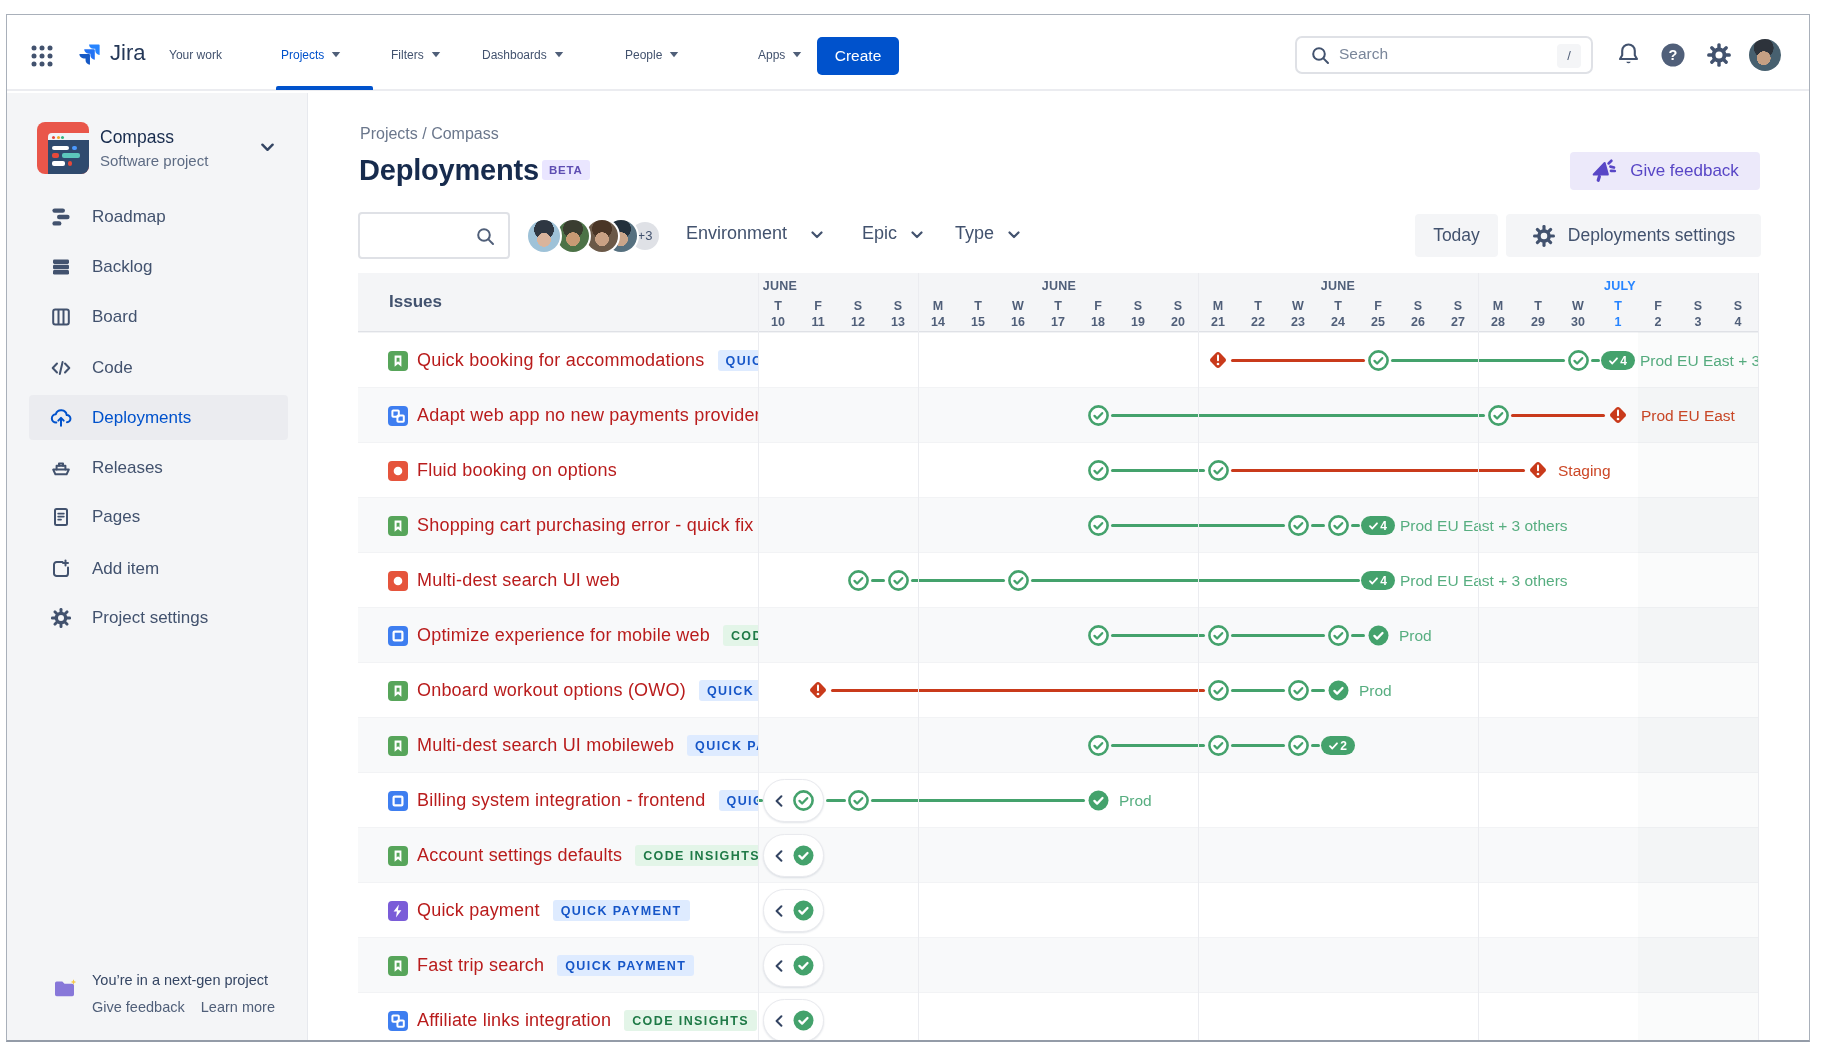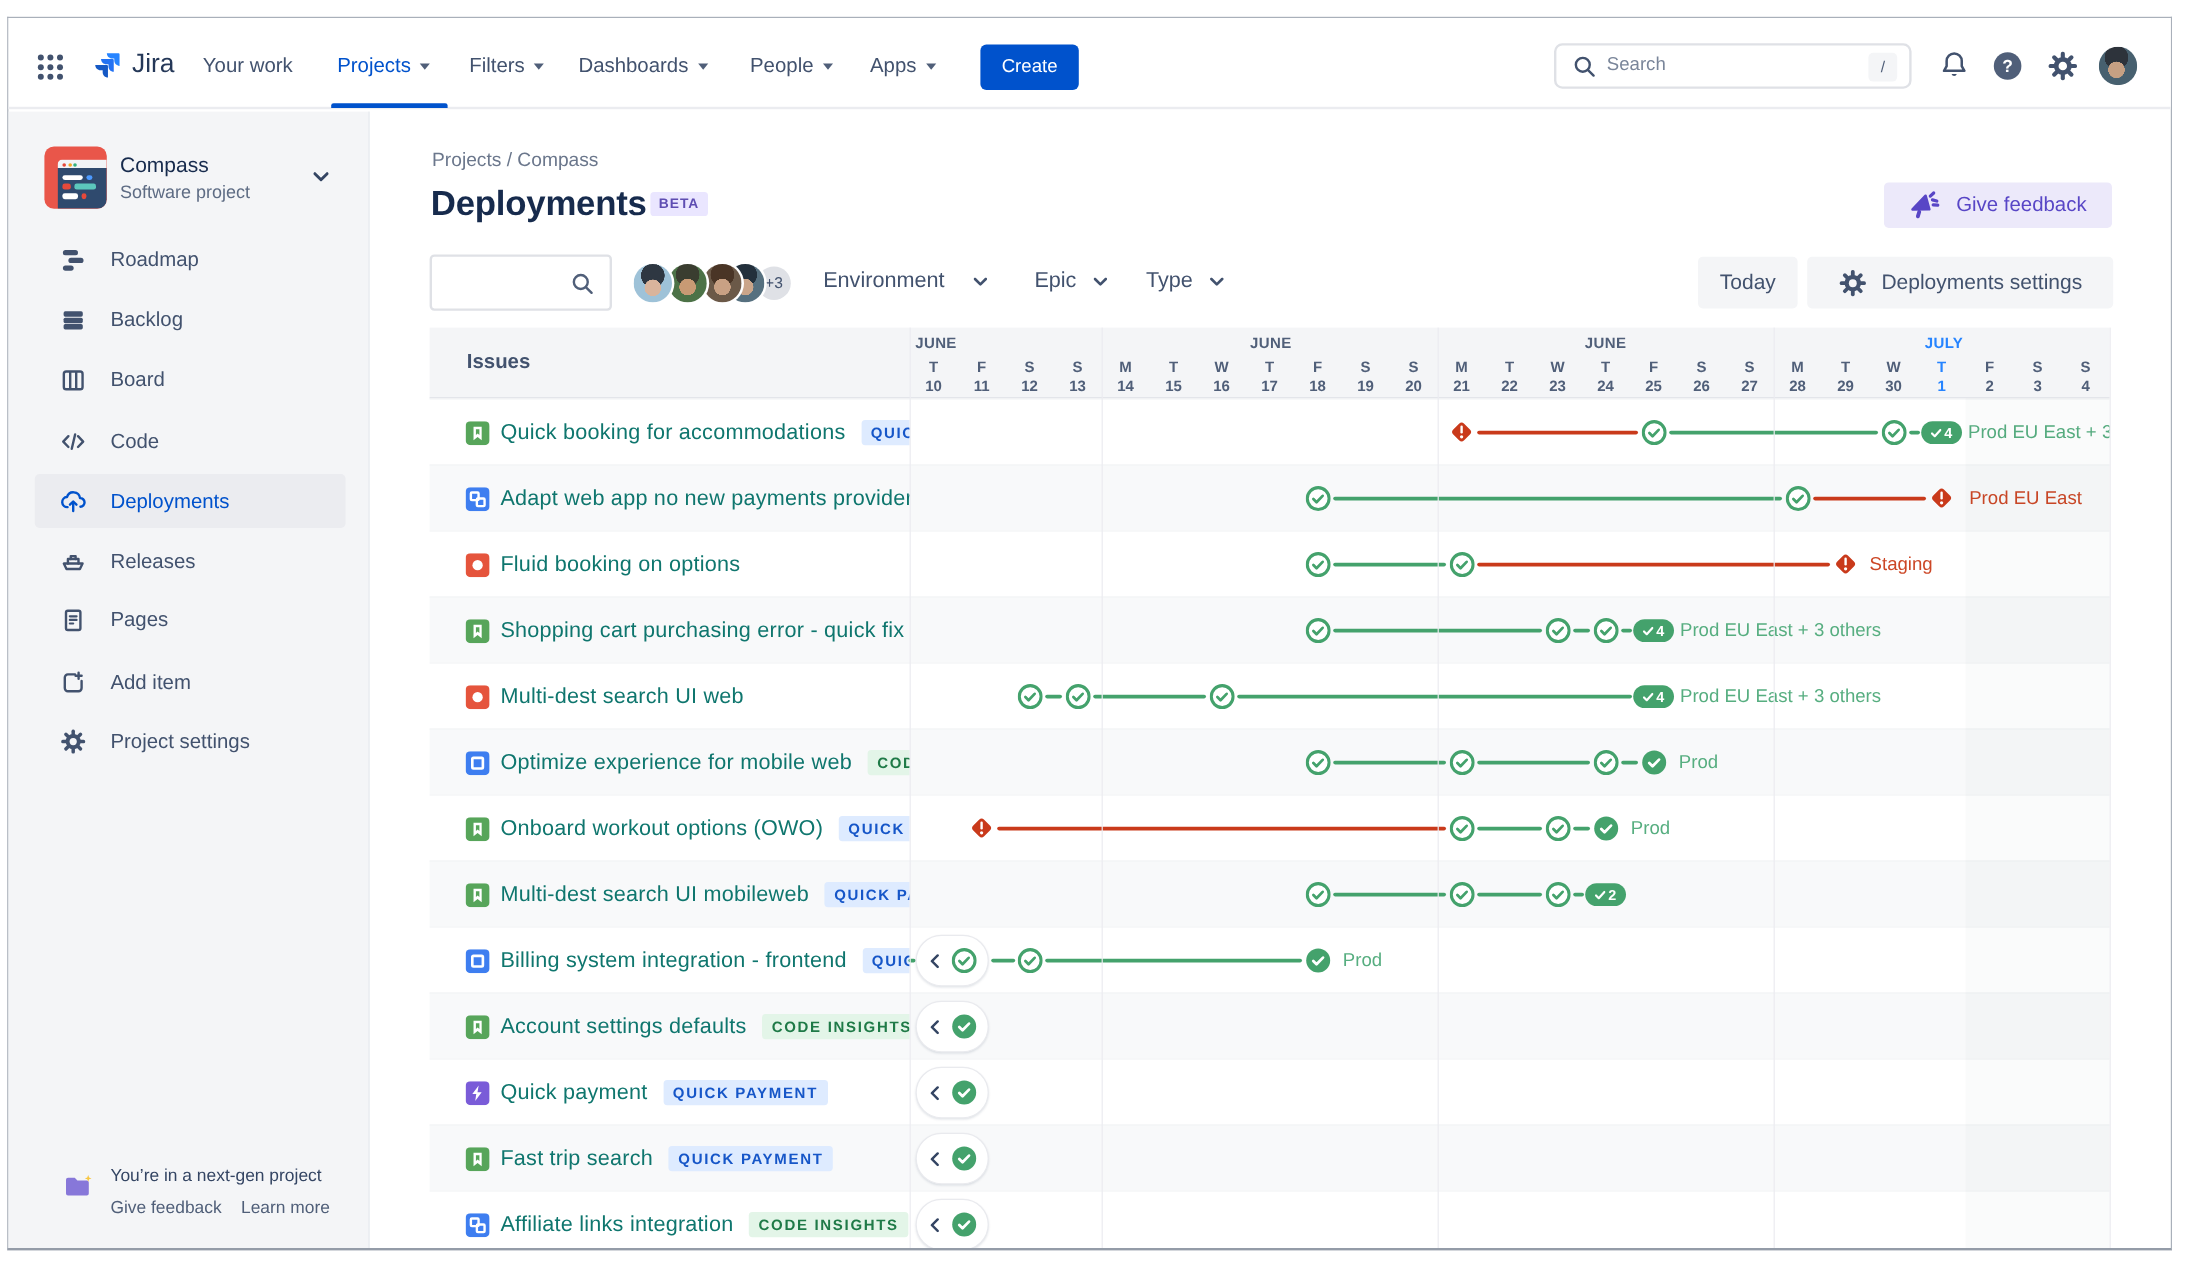--- a/index.html
+++ b/index.html
@@ -1,20 +1,20 @@
 <!DOCTYPE html>
 <html><head><meta charset="utf-8">
 <style>
 *{margin:0;padding:0;box-sizing:border-box}
 html,body{width:1824px;height:1054px;background:#fff;font-family:"Liberation Sans",sans-serif;overflow:hidden}
 #page{position:absolute;left:6px;top:14px;width:1804px;height:1028px;background:#fff;border:1px solid #a9b0ba;border-bottom:2px solid #949ca8;overflow:hidden}
 .abs{position:absolute}
 
 #nav{position:absolute;left:0;top:0;width:100%;height:76px;background:#fff;border-bottom:2px solid #ebecf0;z-index:30}
-.nitem{position:absolute;top:0;height:74px;line-height:80px;font-size:17px;font-weight:500;color:#42526E;white-space:nowrap}
+.nitem{position:absolute;top:0;height:74px;line-height:80px;font-size:12px;font-weight:500;color:#42526E;white-space:nowrap}
 .nitem .car{display:inline-block;margin-left:7px;vertical-align:1px}
 #nav .blue{color:#0052CC}
 #punder{position:absolute;left:269px;top:71px;width:97px;height:4px;background:#0052CC;border-radius:2px 2px 0 0}
 #createbtn{position:absolute;left:810px;top:22px;width:82px;height:38px;background:#0052CC;color:#fff;border-radius:5px;font-size:15.5px;font-weight:500;text-align:center;line-height:38px}
 #nsearch{position:absolute;left:1288px;top:21px;width:298px;height:38px;border:2px solid #dfe1e6;border-radius:7px;background:#fff}
 #nsearch .ph{position:absolute;left:42px;top:7px;font-size:15.5px;color:#7A869A}
 #nsearch .slash{position:absolute;right:10px;top:6px;width:24px;height:24px;background:#f4f5f7;border-radius:4px;color:#505F79;font-size:13px;text-align:center;line-height:24px}
 
 #side{position:absolute;left:0;top:78px;width:301px;height:948px;background:#f4f5f7;border-right:1px solid #e7e9ee}
 #pjicon{position:absolute;left:30px;top:29px;width:52px;height:52px;border-radius:8px;background:#E9564A;overflow:hidden}
@@ -43,21 +43,21 @@
 #issues{position:absolute;left:31px;top:19px;font-size:17px;font-weight:700;color:#42526E}
 .mon{position:absolute;top:6px;width:80px;text-align:center;font-size:12.5px;font-weight:700;color:#505F79;letter-spacing:.3px}
 .day{position:absolute;top:26px;width:40px;text-align:center;font-size:12.5px;font-weight:700;color:#505F79;line-height:15.5px}
 .day.today{color:#2684FF}
 .vl{position:absolute;top:258px;height:768px;width:1px;background:#ebecf0;z-index:5}
 #rows{position:absolute;left:351px;top:0;width:1400px;height:1026px}
 .tr{position:absolute;left:0;width:1400px;height:55px;border-top:1px solid #f2f3f5;overflow:hidden}
 .tr.even{background:#f8f9fa}
 .icell{position:absolute;left:0;top:0;width:400px;height:55px;display:flex;align-items:center;padding-left:30px;gap:9px;overflow:hidden;white-space:nowrap}
 .tic{width:20px;height:20px;flex:0 0 20px}
-.ttl{font-size:18px;letter-spacing:.2px;color:#0f766e}
+.ttl{font-size:18px;letter-spacing:.2px;color:#b91c1c}
 .lbl{font-size:12.5px;font-weight:700;letter-spacing:1.4px;padding:4px 8px 3px;border-radius:3px;flex:0 0 auto;margin-left:4px}
 .lbl.b{background:#DEEBFF;color:#1656C8}
 .lbl.g{background:#E3F5E8;color:#1F7A47}
 .cir{position:absolute;width:21px;height:21px;z-index:3}
 .ln{position:absolute;top:26px;height:3px;border-radius:1.5px;z-index:2}
 .bdg{position:absolute;top:18px;width:34px;height:19px;background:#44A26C;border-radius:10px;color:#fff;font-size:12px;font-weight:700;display:flex;align-items:center;justify-content:center;gap:2px;z-index:3}
 .gtx{position:absolute;top:0;height:55px;line-height:55px;font-size:15.5px;color:#57AE80;white-space:nowrap}
 .rtx{position:absolute;top:0;height:55px;line-height:55px;font-size:15.5px;color:#CC4726;white-space:nowrap}
 .cap{position:absolute;left:405px;top:6px;width:61px;height:43px;background:#fff;border:1px solid #e9eaee;border-radius:22px;box-shadow:0 1px 2px rgba(9,30,66,.12);display:flex;align-items:center;z-index:6}
 #futureshade{position:absolute;left:1631px;top:317px;width:120px;height:709px;background:rgba(9,30,66,.018);z-index:4}
@@ -92,21 +92,21 @@
   <div id="punder"></div>
   <span class="nitem" style="left:384px">Filters<svg class="car" width="10" height="7" viewBox="0 0 10 7">
           <path d="M0.8 1h8.4L5 6.2z" fill="#505F79"></path>
         </svg></span>
   <span class="nitem" style="left:475px">Dashboards<svg class="car" width="10" height="7" viewBox="0 0 10 7">
           <path d="M0.8 1h8.4L5 6.2z" fill="#505F79"></path>
         </svg></span>
   <span class="nitem" style="left:618px">People<svg class="car" width="10" height="7" viewBox="0 0 10 7">
           <path d="M0.8 1h8.4L5 6.2z" fill="#505F79"></path>
         </svg></span>
-  <span class="nitem" style="left:718px">Apps<svg class="car" width="10" height="7" viewBox="0 0 10 7">
+  <span class="nitem" style="left:751px">Apps<svg class="car" width="10" height="7" viewBox="0 0 10 7">
           <path d="M0.8 1h8.4L5 6.2z" fill="#505F79"></path>
         </svg></span>
   <div id="createbtn">Create</div>
   <div id="nsearch">
     <svg class="abs" style="left:14px;top:8px" width="19" height="19" viewBox="0 0 19 19">
           <circle cx="8" cy="8" r="5.8" fill="none" stroke="#42526E" stroke-width="2"></circle>
           <path d="M12.4 12.4 17 17" stroke="#42526E" stroke-width="2" stroke-linecap="round"></path>
         </svg>
     <span class="ph">Search</span>
         <span class="slash">/</span>

